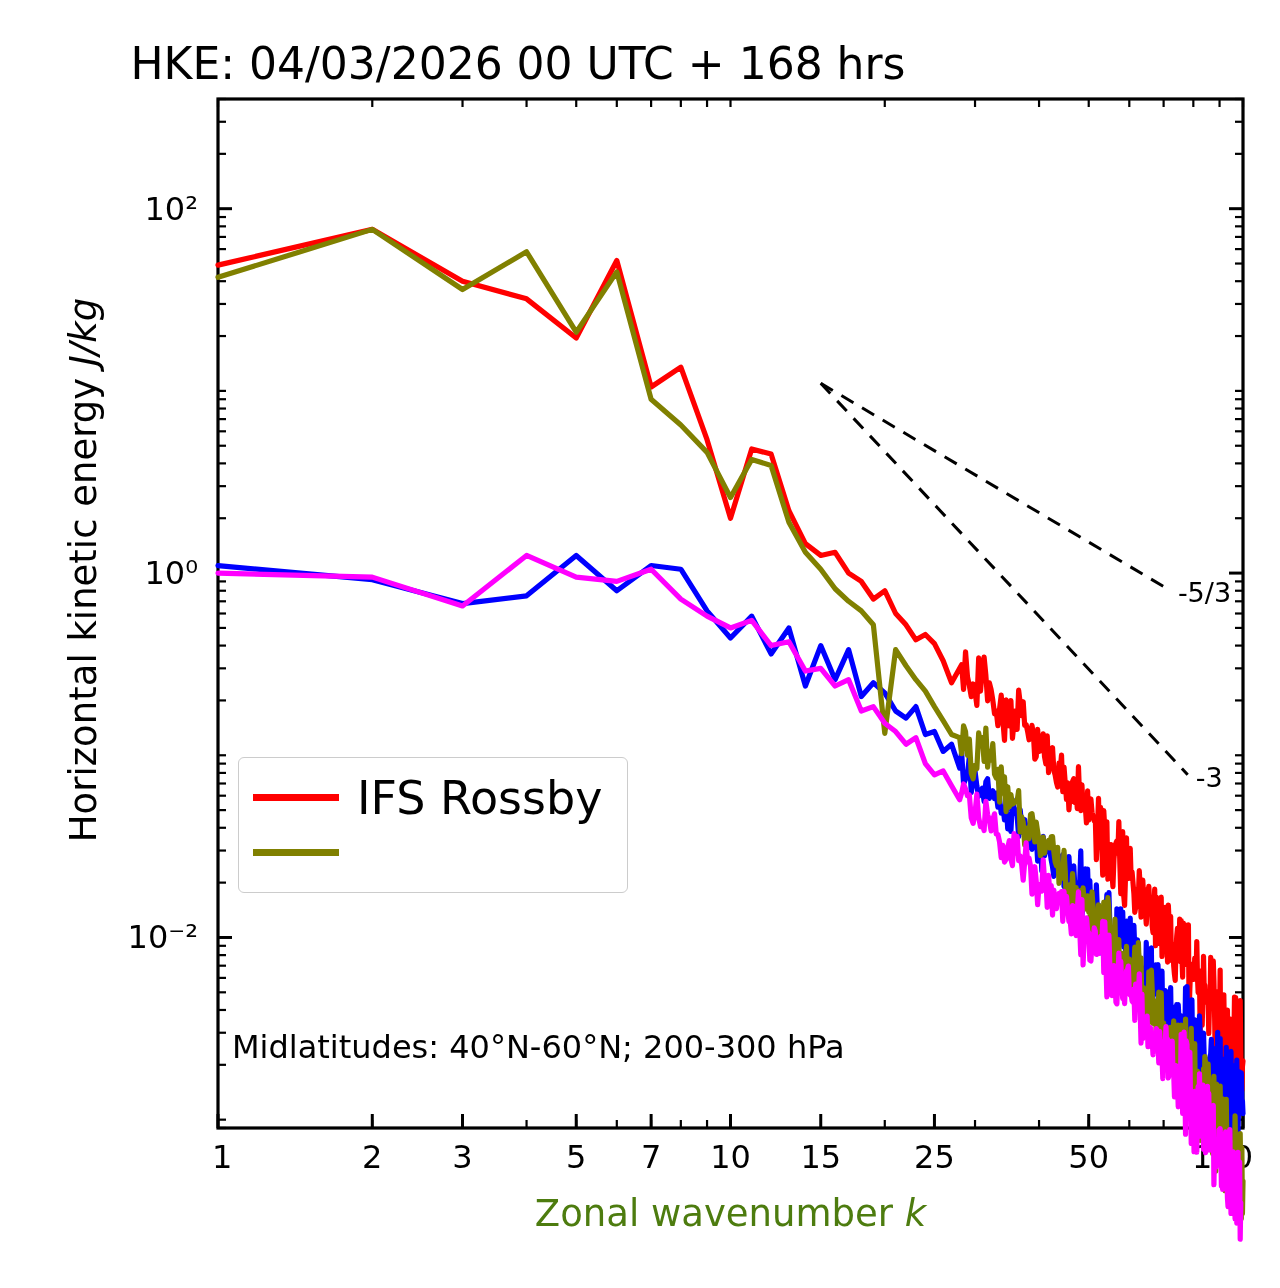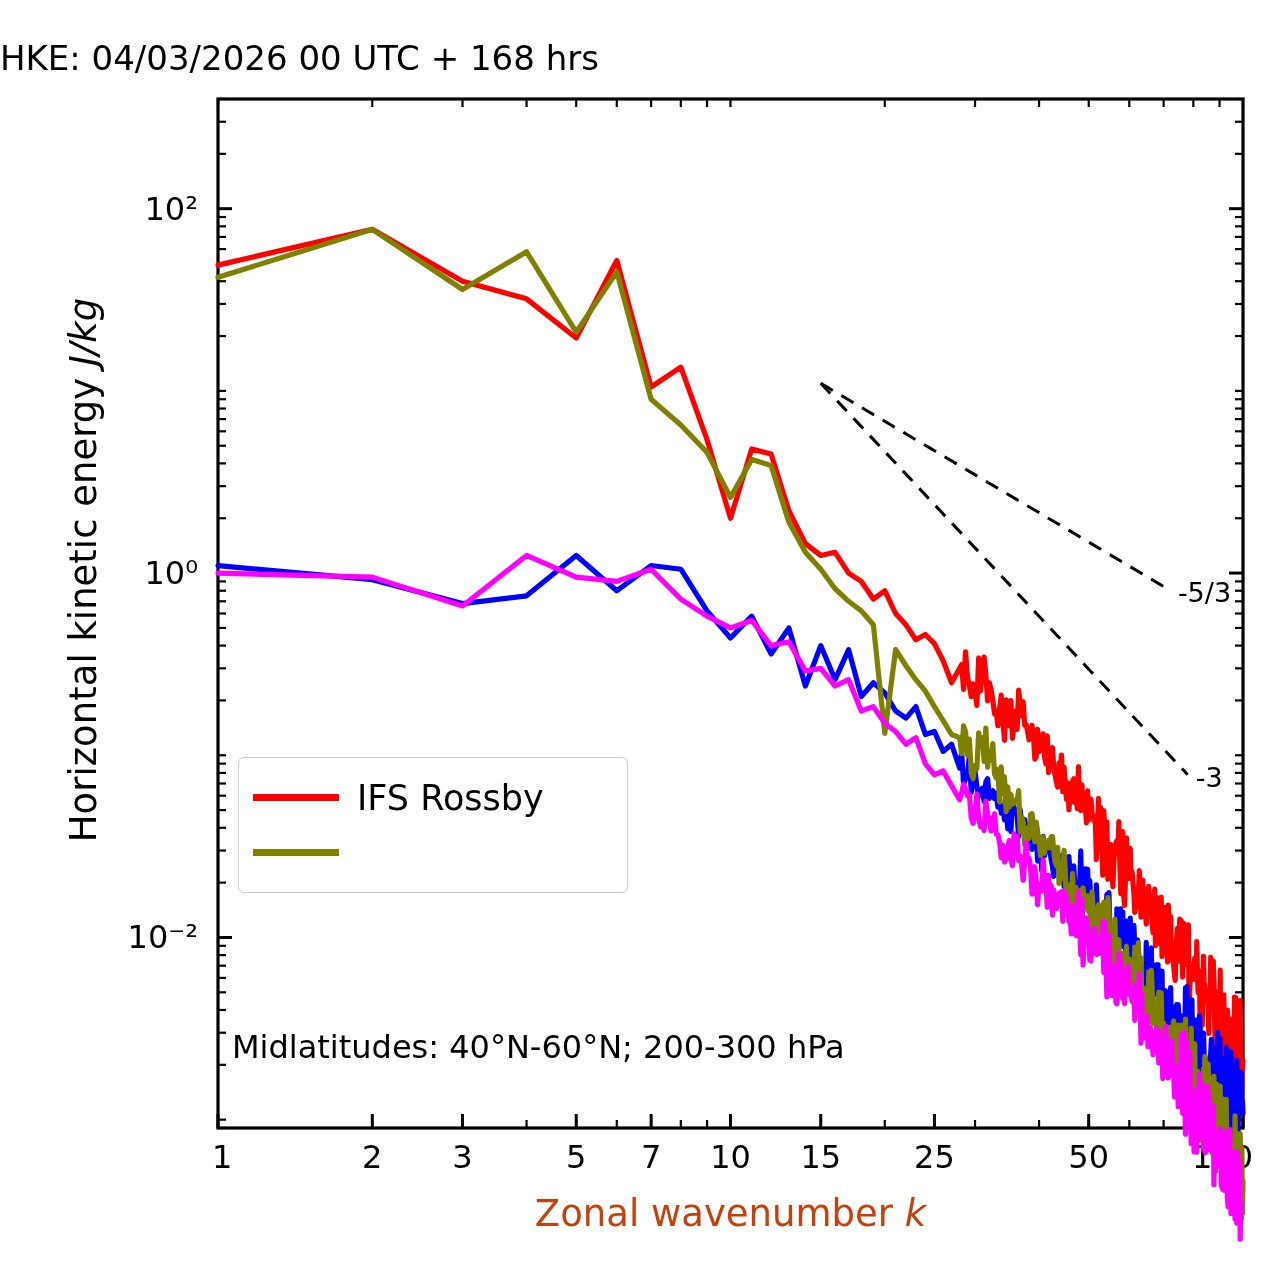--- a/index.html
+++ b/index.html
@@ -17,22 +17,22 @@
     position: relative;
     width: 1280px;
     height: 1288px;
     background: #ffffff;
   }
   #chart-title {
     position: absolute;
     left: 0;
     top: 38px;
     width: 1036px;
-    text-align: left;
-    font-size: 34px;
+    text-align: center;
+    font-size: 44px;
     color: #000000;
     letter-spacing: 0px;
     white-space: nowrap;
   }
   #ylabel-wrap {
     position: absolute;
     left: -308px;
     top: 540px;
     width: 800px;
     height: 60px;
@@ -47,21 +47,21 @@
     white-space: nowrap;
   }
   #ylabel .unit { font-style: italic; }
   #xlabel {
     position: absolute;
     left: 218px;
     top: 1192px;
     width: 1025px;
     text-align: center;
     font-size: 37px;
-    color: #c2410c;
+    color: #4d7c0f;
     white-space: nowrap;
   }
   #xlabel .sym { font-style: italic; }
   #plot-svg {
     position: absolute;
     left: 0;
     top: 0;
   }
   .tick-label-y {
     font-size: 32px;
@@ -95,21 +95,21 @@
     align-items: center;
     height: 55px;
   }
   .legend-swatch {
     width: 86px;
     height: 7px;
     margin-right: 18px;
     flex: 0 0 auto;
   }
   .legend-text {
-    font-size: 35px;
+    font-size: 46px;
     color: #000000;
     white-space: nowrap;
   }
 </style>
 </head>
 <body>
 
 <div id="figure">
 
   <div id="chart-title">HKE: 04/03/2026 00 UTC + 168 hrs</div>

